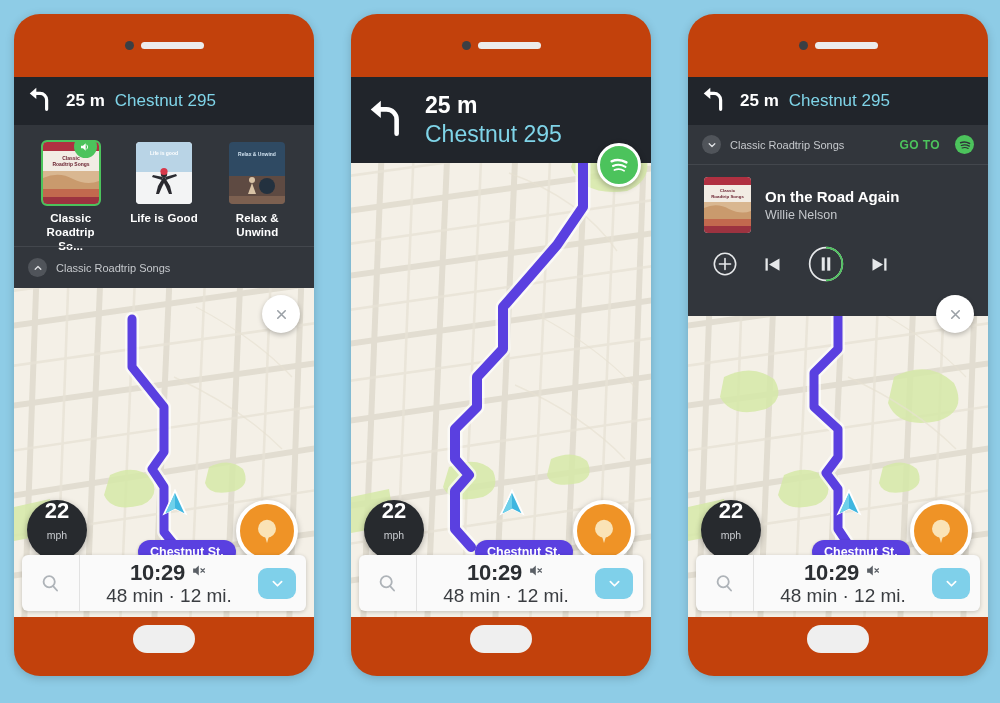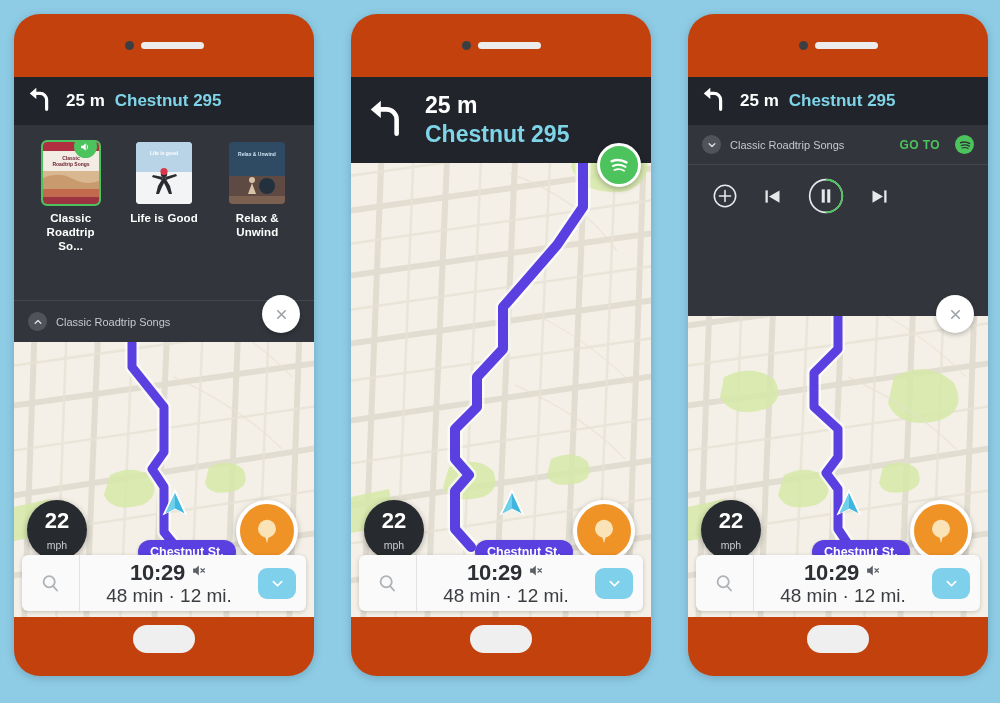--- a/index.html
+++ b/index.html
@@ -53,29 +53,29 @@
   .p1 .nav-header, .p3 .nav-header { height:48px; padding:0 12px; gap:10px; }
   .p2 .nav-header { height:86px; padding:0 14px; gap:14px; align-items:center; }
 
   .turn-arrow { flex:0 0 auto; }
   .p1 .turn-arrow svg, .p3 .turn-arrow svg { width:30px; height:30px; }
   .p2 .turn-arrow svg { width:46px; height:46px; }
 
   .nav-text { display:flex; align-items:baseline; gap:10px; }
   .p2 .nav-text { flex-direction:column; align-items:flex-start; gap:2px; }
   .nav-dist { color:#fff; font-weight:bold; }
-  .nav-street { color:#7fd4e8; font-weight:bold; }
+  .nav-street { color:#7fd4e8; font-weight:normal; }
   .p1 .nav-dist, .p3 .nav-dist { font-size:17px; }
   .p1 .nav-street, .p3 .nav-street { font-size:17px; }
   .p2 .nav-dist { font-size:23px; }
   .p2 .nav-street { font-size:23px; }
 
   
   .music-panel {
-    position:absolute; top:48px; left:0; right:0; height:217px;
+    position:absolute; top:48px; left:0; right:0; height:163px;
     background:#32363c; z-index:5; color:#fff;
   }
   .album-row {
     display:flex; justify-content:space-around; align-items:flex-start;
     padding:17px 10px 0 10px;
   }
   .album-item { width:72px; text-align:center; position:relative; }
   .album-art {
     width:56px; height:62px; margin:0 auto;
     border-radius:4px; position:relative; overflow:hidden;
@@ -140,21 +140,21 @@
     width:44px; height:44px; border-radius:50%;
     background:#4cc35c; border:3px solid #fff;
     box-shadow:0 2px 6px rgba(0,0,0,.3);
     display:flex; align-items:center; justify-content:center;
   }
 
   
   .speed-badge {
     position:absolute; z-index:7; width:60px; height:60px; border-radius:50%;
     background:#272a2e; box-shadow:0 2px 6px rgba(0,0,0,.3);
-    display:flex; flex-direction:column; align-items:center; justify-content:center;
+    display:flex; flex-direction:column; align-items:center; 
     color:#fff; left:13px; bottom:57px;
   }
   .speed-val { font-size:22px; font-weight:bold; line-height:1; }
   .speed-unit { font-size:10.5px; color:#c9ccd0; margin-top:7px; }
 
   .dest-pin {
     position:absolute; z-index:7; width:62px; height:62px; border-radius:50%;
     background:#ef9326; border:4px solid #fff;
     box-shadow:0 2px 6px rgba(0,0,0,.28);
     display:flex; align-items:center; justify-content:center;
@@ -603,20 +603,39 @@
           <span class="goto-label">GO TO</span>
           <span class="spotify-sm">
             <svg viewBox="0 0 20 20" width="16" height="16">
               <path d="M4.5 7.2 q5.6 -2.2 11.2 .9" stroke="#2e3238" stroke-width="1.9" fill="none" stroke-linecap="round"></path>
               <path d="M5.4 10.6 q5 -2 10 .8" stroke="#2e3238" stroke-width="1.6" fill="none" stroke-linecap="round"></path>
               <path d="M6.4 13.8 q4 -1.6 7.6 .6" stroke="#2e3238" stroke-width="1.3" fill="none" stroke-linecap="round"></path>
             </svg>
           </span>
         </div>
 
+        <div class="now-playing">
+          <div class="np-art">
+            <svg viewBox="0 0 47 56" preserveAspectRatio="none">
+              <rect width="47" height="56" fill="#efe8e0"></rect>
+              <rect width="47" height="8" fill="#b03041"></rect>
+              <rect y="8" width="47" height="17" fill="#f2ece4"></rect>
+              <rect y="25" width="47" height="17" fill="#d9b791"></rect>
+              <rect y="42" width="47" height="7" fill="#c2694e"></rect>
+              <rect y="49" width="47" height="7" fill="#9c3340"></rect>
+              <text x="23.5" y="15" font-size="4.4" fill="#6a2230" text-anchor="middle" font-family="sans-serif" font-weight="bold">Classic</text>
+              <text x="23.5" y="21" font-size="4.4" fill="#6a2230" text-anchor="middle" font-family="sans-serif" font-weight="bold">Roadtrip Songs</text>
+              <path d="M0 31 q13 -6 25 1 q12 6 22 2 l0 8 l-47 0 z" fill="#c99a6d"></path>
+            </svg>
+          </div>
+          <div>
+            <div class="np-title">On the Road Again</div>
+            <div class="np-artist">Willie Nelson</div>
+          </div>
+        </div>
 
         <div class="controls">
           <span class="ctrl-btn">
             <svg viewBox="0 0 28 28" width="26" height="26">
                 <circle cx="14" cy="14" r="11.5" stroke="#e6e8ea" stroke-width="1.7" fill="none"></circle>
                 <path d="M14 8 L14 20 M8 14 L20 14" stroke="#e6e8ea" stroke-width="1.7" stroke-linecap="round"></path>
               </svg>
           </span>
           <span class="ctrl-btn">
             <svg viewBox="0 0 24 24" width="21" height="21">

